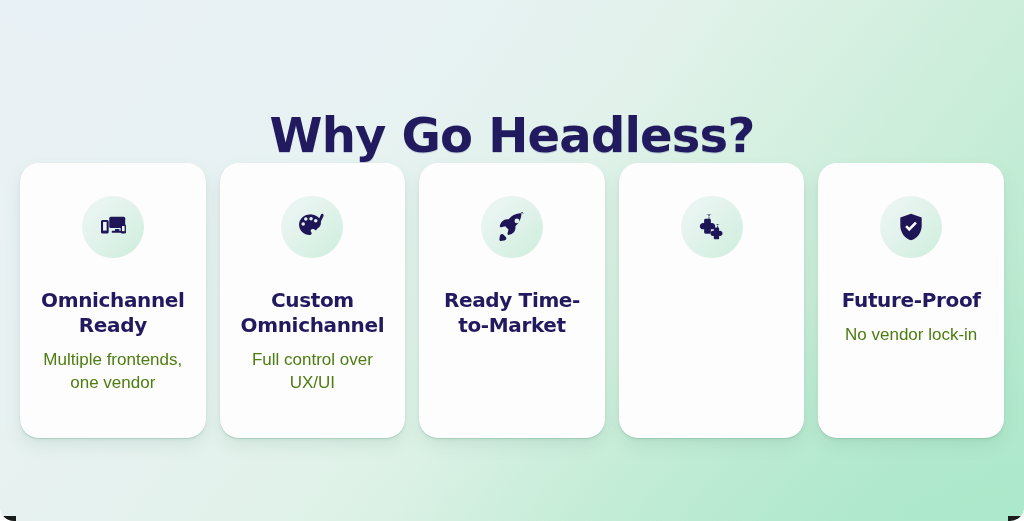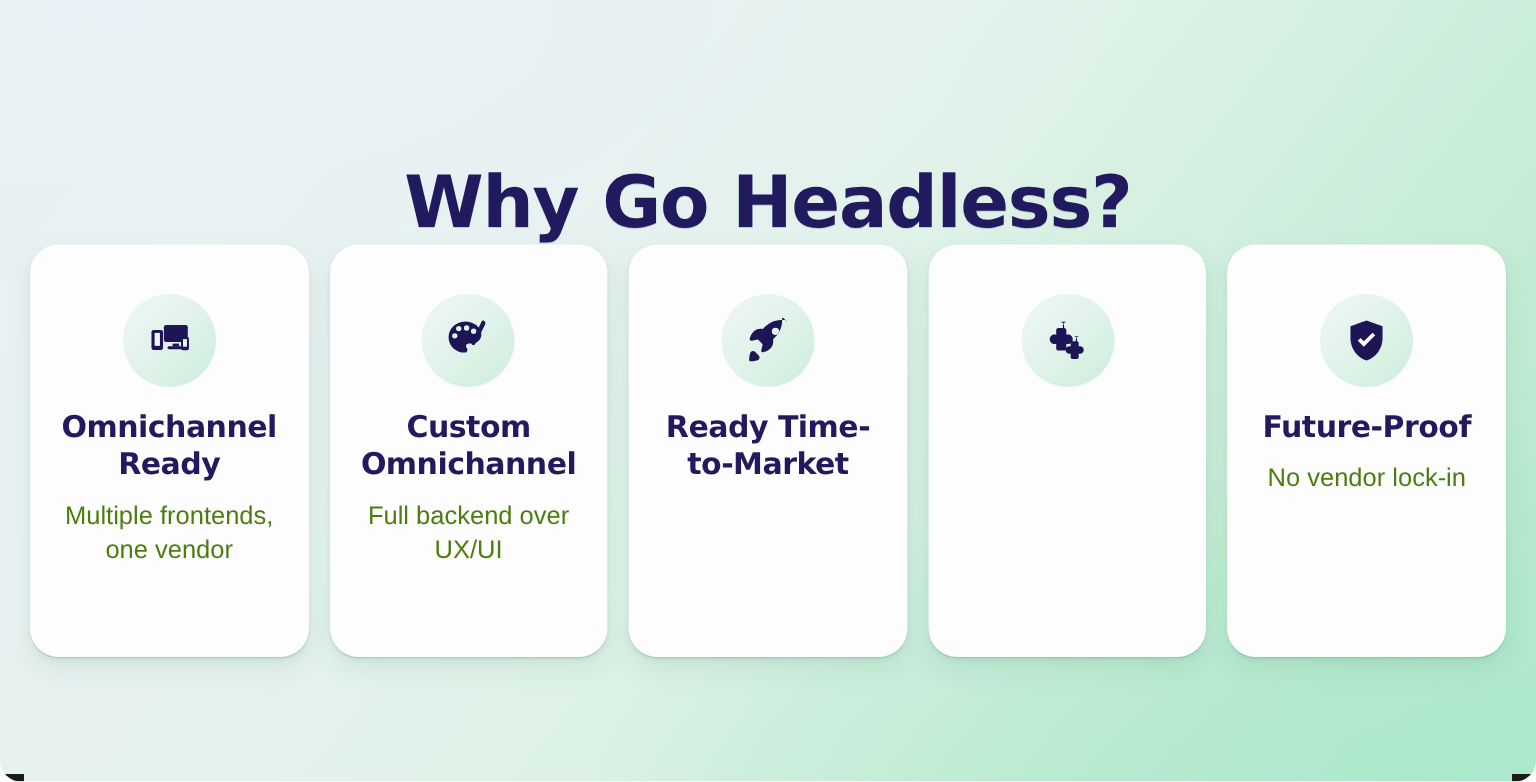--- a/index.html
+++ b/index.html
@@ -104,21 +104,21 @@
   }
   .icon-circle svg {
     width: 30px;
     height: 30px;
     display: block;
     fill: #1e1556;
   }
 
   
   .card-title {
-    margin-top: 14px;
+    margin-top: 30px;
     font-size: 20px;
     line-height: 25px;
     font-weight: 800;
     letter-spacing: -0.35px;
     color: #221a5e;
     text-align: center;
     font-family: "DejaVu Sans", "Liberation Sans", sans-serif;
     padding: 0 2px;
   }
   .card-desc {
@@ -175,21 +175,21 @@
       <div class="icon-circle">
         <span>
           <svg viewBox="0 0 32 32" aria-hidden="true">
             <path d="M13.6 2.6C7.3 2.6 2.2 7.5 2.2 13.6c0 6.1 5.1 11 11.4 11 1.1 0 2-0.8 2-1.9 0-0.5-0.2-1-0.5-1.3-0.3-0.4-0.5-0.8-0.5-1.3 0-1.1 0.9-1.9 2-1.9h2.3c3.7 0 6.6-2.9 6.6-6.4 0-5.2-5.3-9.3-11.9-9.3zM6.6 14.6a1.9 1.9 0 1 1 0-3.8 1.9 1.9 0 0 1 0 3.8zm2.8-5.2a1.9 1.9 0 1 1 0-3.8 1.9 1.9 0 0 1 0 3.8zm5.6-0.4a1.9 1.9 0 1 1 0-3.8 1.9 1.9 0 0 1 0 3.8zm5 2.3a1.9 1.9 0 1 1 0-3.8 1.9 1.9 0 0 1 0 3.8z"></path>
             <path d="M27.6 2.1c-0.9-0.6-1.6-0.2-2 0.6l-3.9 8.1 2.6 1.7 3.9-8.1c0.4-0.8 0.3-1.7-0.6-2.3z"></path>
             <path d="M21.1 11.9l-2.5 5.2c-0.4 0.8-0.2 1.5 0.4 2 0.7 0.5 1.6 0.3 2-0.5l2.7-5z"></path>
           </svg>
         </span>
       </div>
       <div class="card-title">Custom Omnichannel</div>
-      <div class="card-desc">Full backend over UX/UI</div>
+      <div class="card-desc">Full control over UX/UI</div>
     </div>
 
     <div class="card">
       <div class="icon-circle">
         <span>
           <svg viewBox="0 0 32 32" aria-hidden="true">
             <path d="M29.4 2.5c-0.1-0.5-0.5-0.9-1-1C25 1 18.6 1.4 14 6.1l-1.7 1.7c-1.7-0.3-3.4-0.1-4.8 0.6-3.2 1.6-4.2 5.3-4.5 6.4-0.1 0.4 0 0.8 0.3 1.1 0.3 0.3 0.7 0.4 1.1 0.3l4.4-1 0.2 0.2 3 3 0.2 0.2-1 4.4c-0.1 0.4 0 0.8 0.3 1.1 0.3 0.3 0.7 0.4 1.1 0.3 1.1-0.3 4.8-1.3 6.4-4.5 0.7-1.4 0.9-3.1 0.6-4.8l1.7-1.7c4.7-4.6 5.1-11 4.6-14.4zM21.3 12.1a2.6 2.6 0 1 1 0-5.2 2.6 2.6 0 0 1 0 5.2z"></path>
             <path d="M6.8 24c-0.8-0.8-2.1-0.8-2.9 0-1.1 1.1-1.3 5.3-1.3 5.8 0 0.3 0.1 0.5 0.3 0.7 0.2 0.2 0.4 0.3 0.7 0.3 0.5 0 4.7-0.2 5.8-1.3 0.8-0.8 0.8-2.1 0-2.9L6.8 24z"></path>
           </svg>
         </span>

